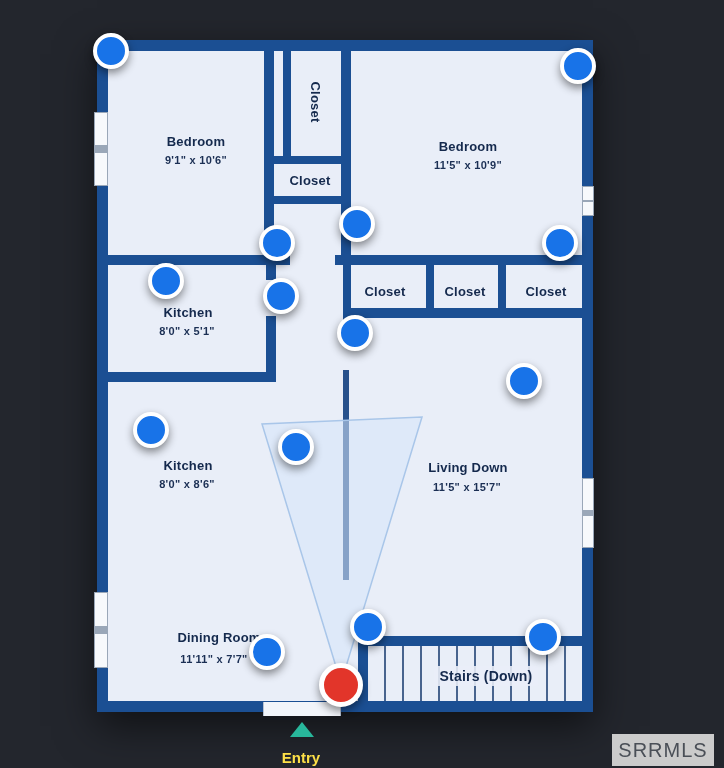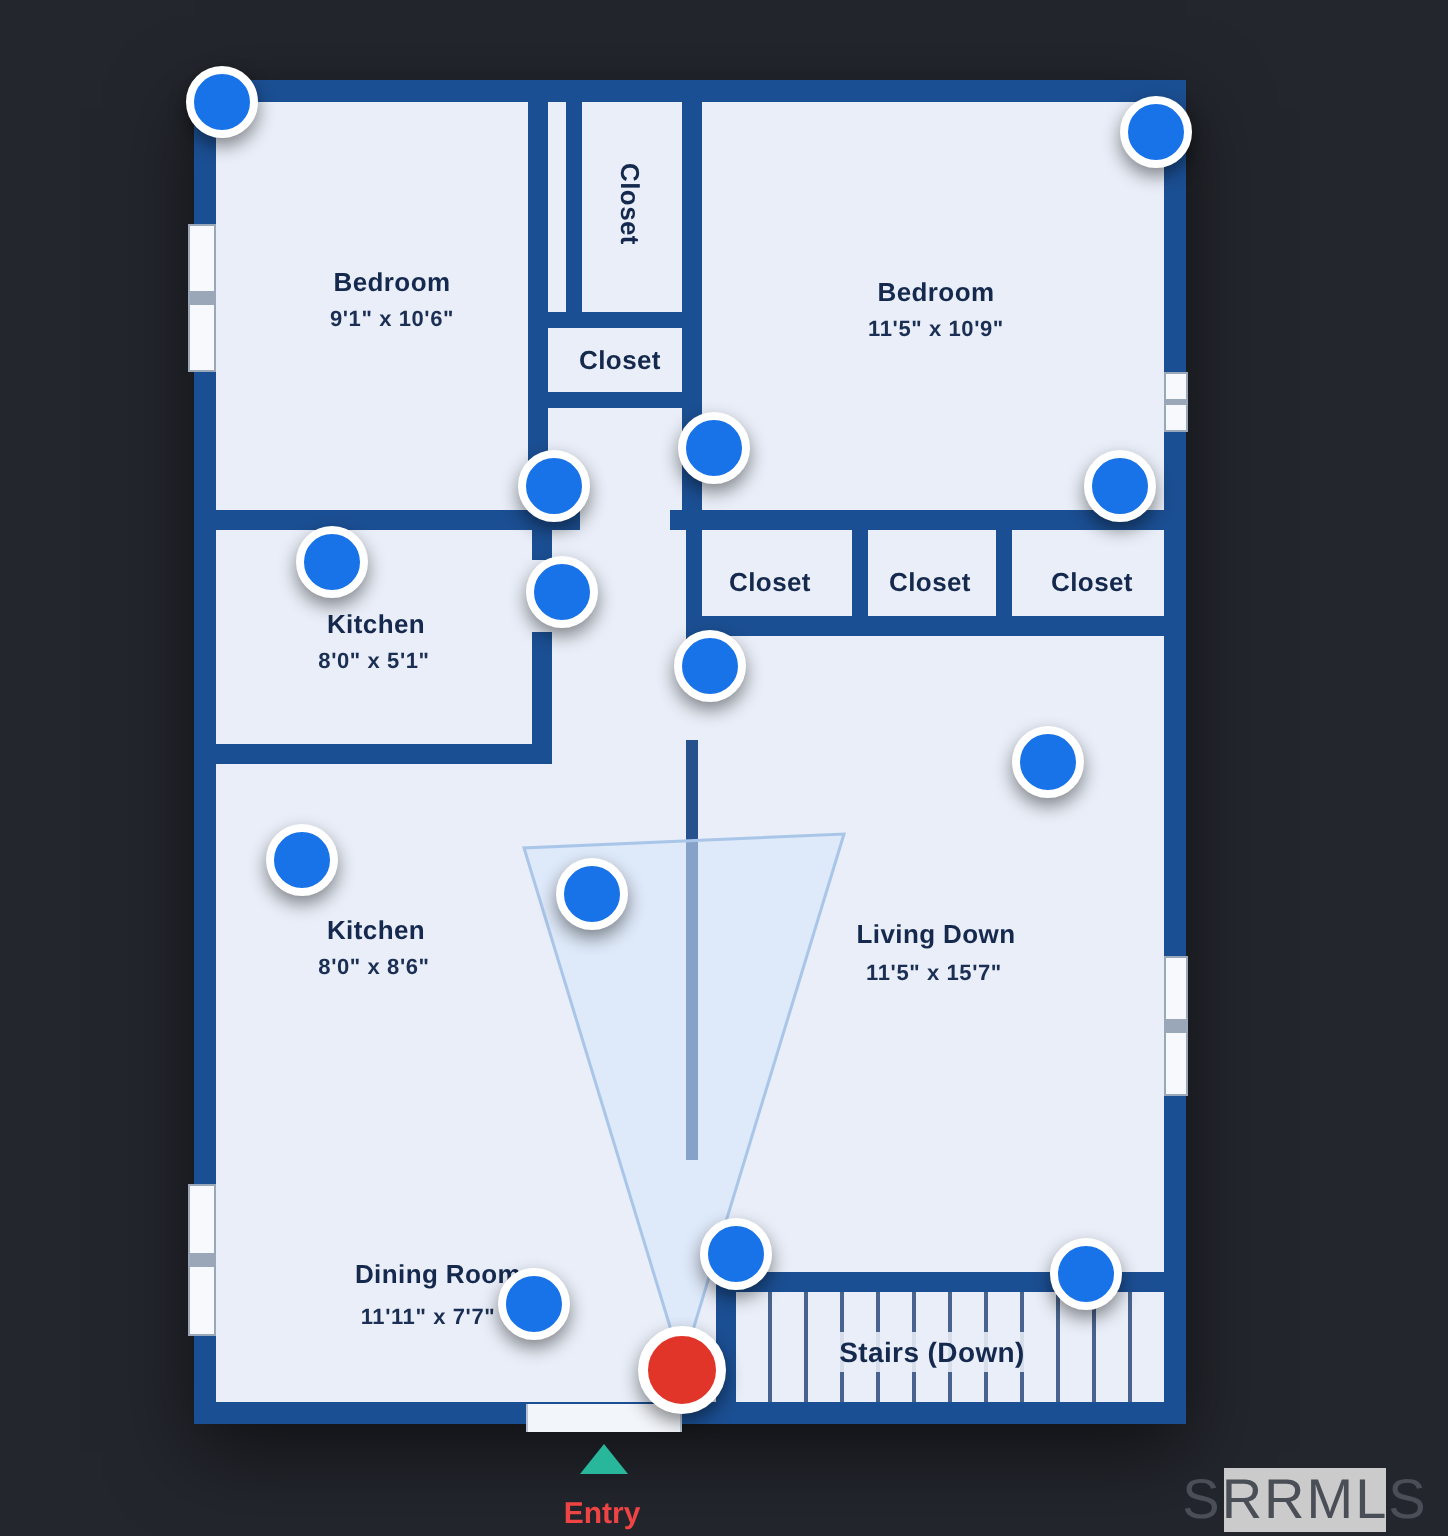--- a/index.html
+++ b/index.html
@@ -12,33 +12,33 @@
   .window{position:absolute;background:#f7f9fc;border:1px solid #9aa7b8;box-sizing:border-box;}
   .window.h{background:linear-gradient(180deg,#f7f9fc 45%,#9aa7b8 45%,#9aa7b8 55%,#f7f9fc 55%);}
   .opening{position:absolute;background:#f2f5fa;border-left:1px solid #b7c2d2;border-right:1px solid #b7c2d2;box-sizing:border-box;}
   .treads{position:absolute;left:368px;top:646px;width:214px;height:55px;
           background:repeating-linear-gradient(90deg,rgba(0,0,0,0) 0 16px,#48648e 16px 18px);}
   .room-label,.room-dims{position:absolute;transform:translate(-50%,-50%);color:#14294d;white-space:nowrap;text-align:center;}
   .room-label{font-size:13px;font-weight:700;letter-spacing:.2px;}
   .room-label.small{font-size:13px;}
   .room-dims{font-size:11px;font-weight:600;letter-spacing:.3px;color:#1b2f54;}
   .room-label.vertical{writing-mode:vertical-rl;font-size:13px;}
-  .room-label.stairs{font-size:14px;background:rgba(233,238,248,.88);padding:2px 6px;border-radius:2px;}
+  .room-label.stairs{font-size:14px;background:rgba(233,238,248,.88);padding:2px 6px;border-radius:2px;margin-left:20px;}
   .cone{position:absolute;left:0;top:0;pointer-events:none;}
   #hotspot-layer{position:absolute;left:0;top:0;width:100%;height:100%;}
   .hotspot{position:absolute;transform:translate(-50%,-50%);width:28px;height:28px;border-radius:50%;
            border:4px solid #ffffff;box-shadow:0 4px 9px rgba(0,0,0,.45);cursor:pointer;}
   .hotspot.current{width:34px;height:34px;border-width:5px;}
   .entry-arrow{position:absolute;left:302px;top:722px;transform:translateX(-50%);width:0;height:0;
                border-left:12px solid transparent;border-right:12px solid transparent;
                border-bottom:15px solid #28b79b;}
   .entry-label{position:absolute;left:301px;top:757px;transform:translate(-50%,-50%);
-               font-size:15px;font-weight:700;color:#ef4444;}
-  .watermark{position:absolute;left:612px;top:734px;width:81px;height:32px;background:#cbcbcb;
-             color:#4a4f57;font-size:28px;display:flex;align-items:center;justify-content:center;
+               font-size:15px;font-weight:700;color:#fde047;}
+  .watermark{position:absolute;left:612px;top:734px;width:102px;height:32px;background:#cbcbcb;
+             color:#4a4f57;font-size:20px;display:flex;align-items:center;justify-content:center;
              letter-spacing:1px;}
 </style>
 </head>
 <body>
 
 <div id="stage">
 
   <div class="floor"></div>
 
   <div class="wall" style="left:97px;top:40px;width:496px;height:11px"></div>

